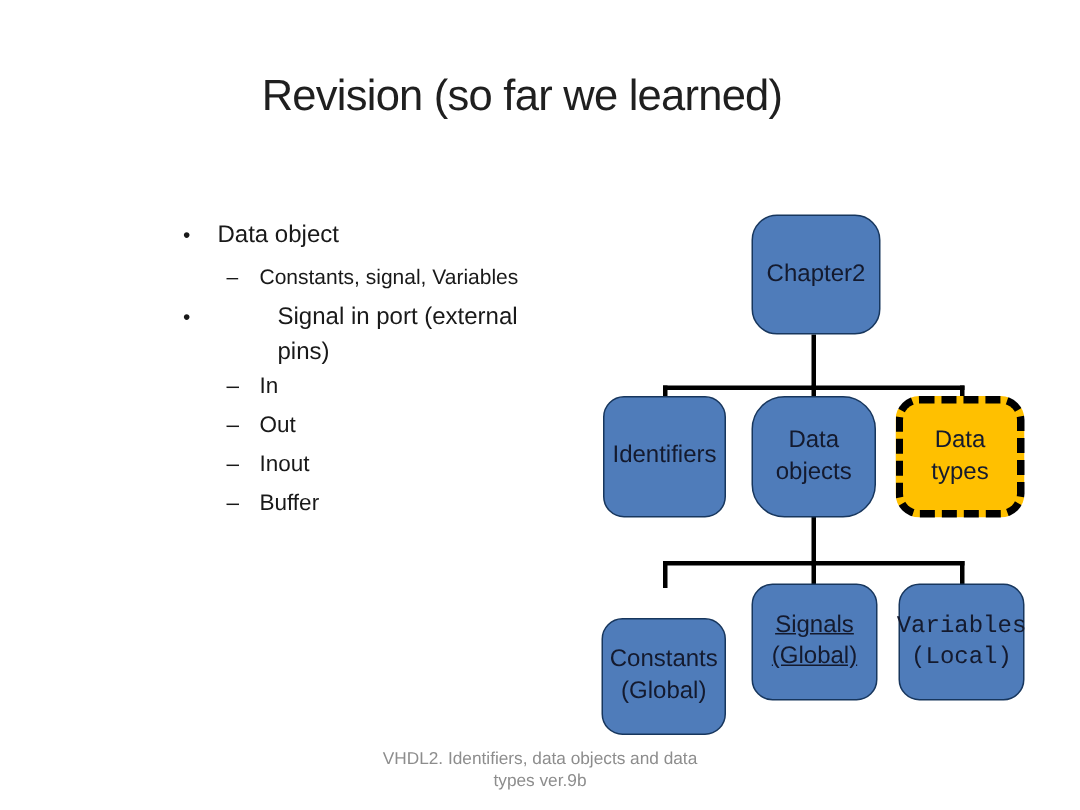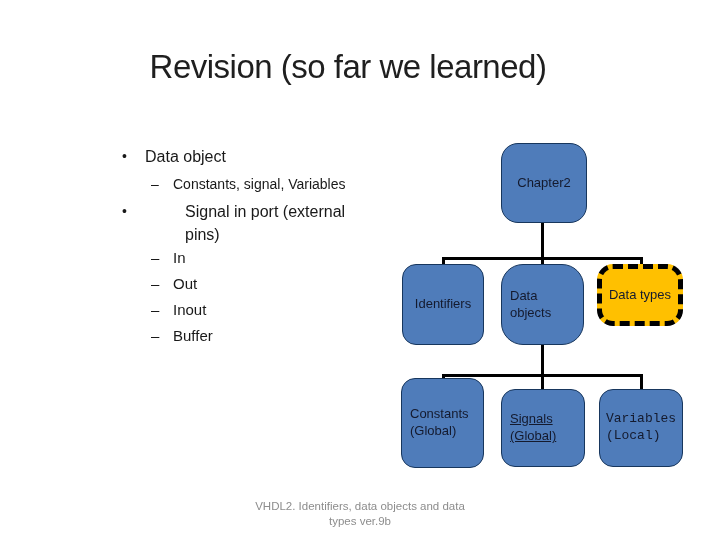--- a/index.html
+++ b/index.html
@@ -4,21 +4,21 @@
 <style>
   html,body { margin:0; padding:0; background:#ffffff; }
   .slide {
     position:relative; width:720px; height:540px; background:#ffffff;
     font-family:"Liberation Sans", sans-serif; overflow:hidden;
   }
 
   
   .title {
     position:absolute; top:48px; left:0; width:696px;
-    text-align:center; font-size:33px; color:#1f1f1f;
+    text-align:center; font-size:29px; color:#1f1f1f;
     font-weight:400; letter-spacing:-0.5px;
   }
 
   
   .bullets { position:absolute; left:108px; top:146px; width:300px; color:#191919; }
   .row { display:flex; align-items:flex-start; }
   .m { flex:0 0 auto; box-sizing:border-box; }
   .l1 { font-size:16px; line-height:21px; }
   .l1 .m { width:37px; padding-left:14px; font-size:14px; }
   .l2 { font-size:14px; line-height:19px; margin-top:8px; }
@@ -33,37 +33,37 @@
   
   .footer {
     position:absolute; top:499px; left:0; width:720px; text-align:center;
     font-size:11.5px; line-height:15px; color:#8d8d8d;
   }
 
   
   .node {
     position:absolute; box-sizing:border-box;
     background:#4f7cba; border:1.5px solid #17365d; border-radius:14px;
-    display:flex; align-items:center; justify-content:center; 
-    font-size:13px; line-height:1.3; color:#141a2e; padding:0 8px;
+    display:flex; align-items:center; justify-content:center; text-align:center;
+    font-size:16px; line-height:1.3; color:#141a2e; padding:0 8px;
   }
   .node.root { border-radius:17px; }
   .node.highlight {
     background:#ffc000; border:5px dashed #000000; border-radius:16px; padding:0;
   }
 
   
   .line { position:absolute; background:#000000; }
 
   
   .n-chapter2   { left:501px; top:143px; width:86px; height:80px; }
   .n-identifiers{ left:402px; top:264px; width:82px; height:81px; }
   .n-dataobj    { left:501px; top:264px; width:83px; height:81px;border-radius:22px; }
-  .n-datatypes  { left:597px; top:264px; width:86px; height:62px; }
-  .n-constants  { left:401px; top:378px; width:83px; height:90px; }
+  .n-datatypes  { left:597px; top:264px; width:86px; height:81px; }
+  .n-constants  { left:401px; top:412px; width:83px; height:78px; }
   .n-signals    { left:501px; top:389px; width:84px; height:78px;text-decoration:underline; }
   .n-variables  { left:599px; top:389px; width:84px; height:78px;font-family:Liberation Mono, monospace; }
 
   
   .c-root-riser { left:541px; top:223px; width:3px; height:37px; }
   .c-top-h      { left:442px; top:257px; width:201px; height:3px; }
   .c-top-d1     { left:442px; top:257px; width:3px; height:11px; }
   .c-top-d2     { left:541px; top:257px; width:3px; height:11px; }
   .c-top-d3     { left:640px; top:257px; width:3px; height:11px; }
   .c-mid-riser  { left:541px; top:344px; width:3px; height:33px; }

